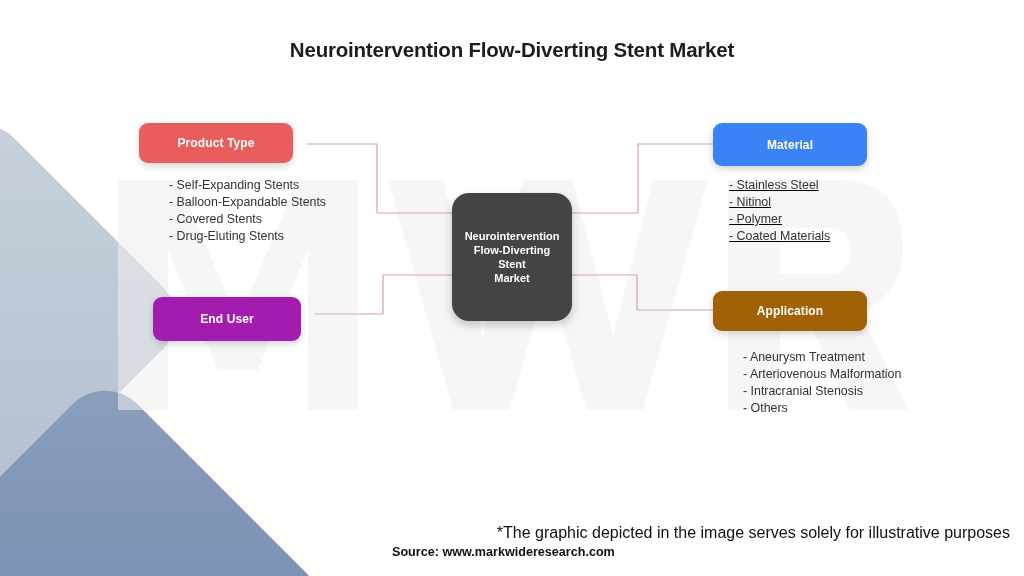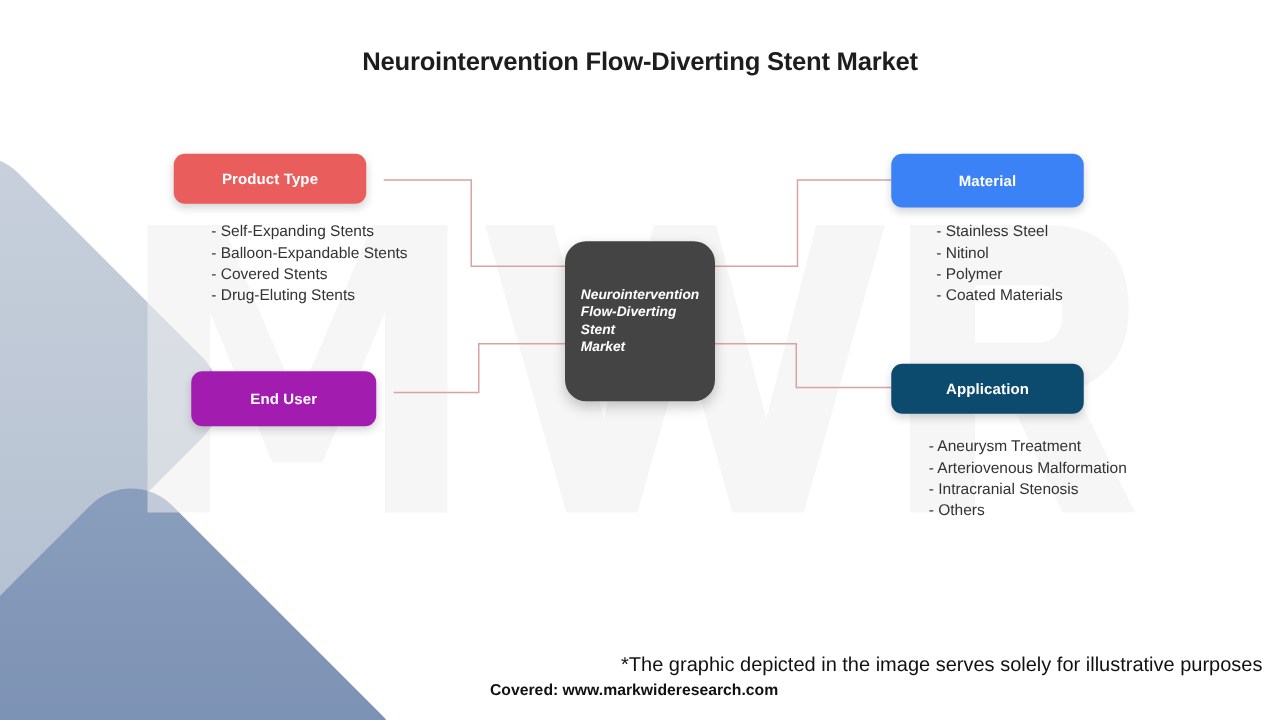--- a/index.html
+++ b/index.html
@@ -67,41 +67,41 @@
   .item{
     font-size:12.4px;color:#333333;line-height:17px;white-space:nowrap;
   }
 
   .n-product{left:139px;top:123px;width:154px;}
   .n-product .chip{width:154px;height:40px;background:#e95d5d;}
   .n-product .items{margin-left:30px;}
 
   .n-material{left:713px;top:123px;width:154px;}
   .n-material .chip{width:154px;height:43px;background:#3b82f6;}
-  .n-material .items{margin-left:36px;margin-top:11px;}
+  .n-material .items{margin-left:16px;margin-top:11px;text-decoration:underline;}
 
   .n-enduser{left:153px;top:297px;width:162px;}
   .n-enduser .chip{width:148px;height:44px;background:#a21caf;}
   .n-enduser .items{margin-left:30px;margin-top:11px;}
 
   .n-application{left:713px;top:291px;width:154px;}
-  .n-application .chip{width:154px;height:40px;background:#0c4a6e;}
+  .n-application .chip{width:154px;height:40px;background:#a16207;}
   .n-application .items{margin-left:30px;margin-top:18px;}
 
   
   .center{
     position:absolute;left:452px;top:193px;width:120px;height:128px;
     background:#444444;border-radius:17px;
     display:flex;align-items:center;justify-content:center;
     box-shadow:0 4px 10px rgba(0,0,0,.22);
     z-index:3;
   }
   .center-label{
     color:#ffffff;font-weight:bold;font-size:11px;line-height:14px;
-    text-align:left;padding:0 16px;font-style:italic;
+    text-align:center;padding:0 16px;
   }
 
   
   .src{
     position:absolute;left:392px;top:545px;
     font-size:12.6px;font-weight:bold;color:#111111;white-space:nowrap;
   }
   .disclaimer{
     position:absolute;right:14px;top:524px;
     font-size:16px;color:#111111;white-space:nowrap;
@@ -172,16 +172,16 @@
   </div>
 
   <div class="center">
     <div class="center-label">
       <span>Neurointervention</span><br>
       <span>Flow-Diverting Stent</span><br>
       <span>Market</span>
     </div>
   </div>
 
-  <div class="src">Covered: www.markwideresearch.com</div>
+  <div class="src">Source: www.markwideresearch.com</div>
   <div class="disclaimer">*The graphic depicted in the image serves solely for illustrative purposes</div>
 
 </div>
 
 </body></html>

